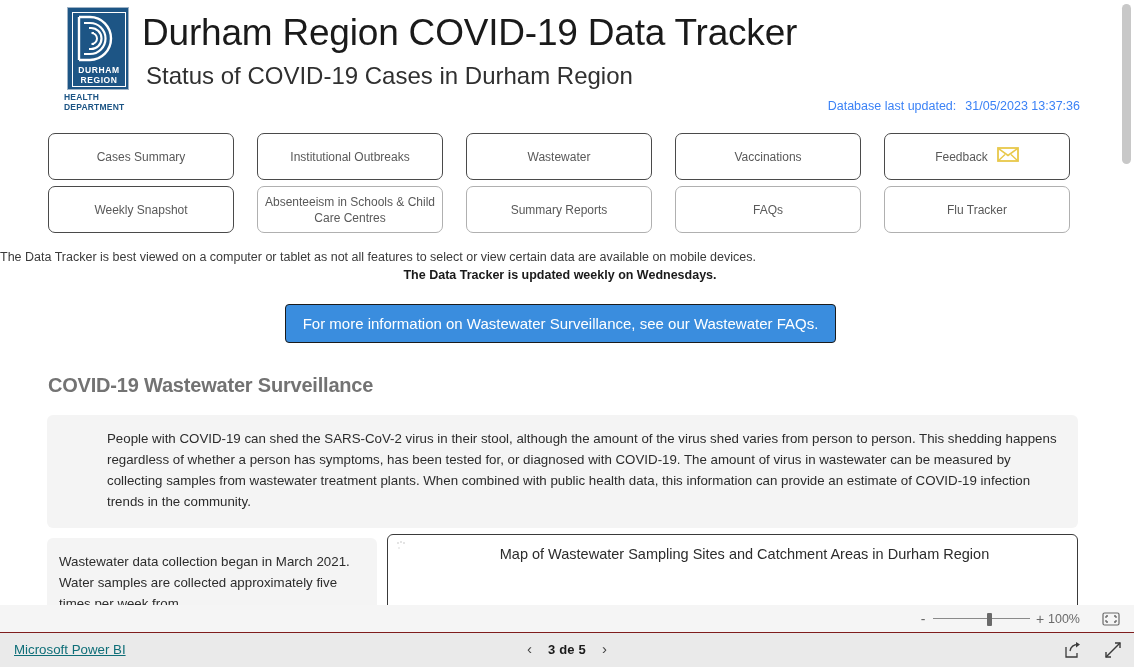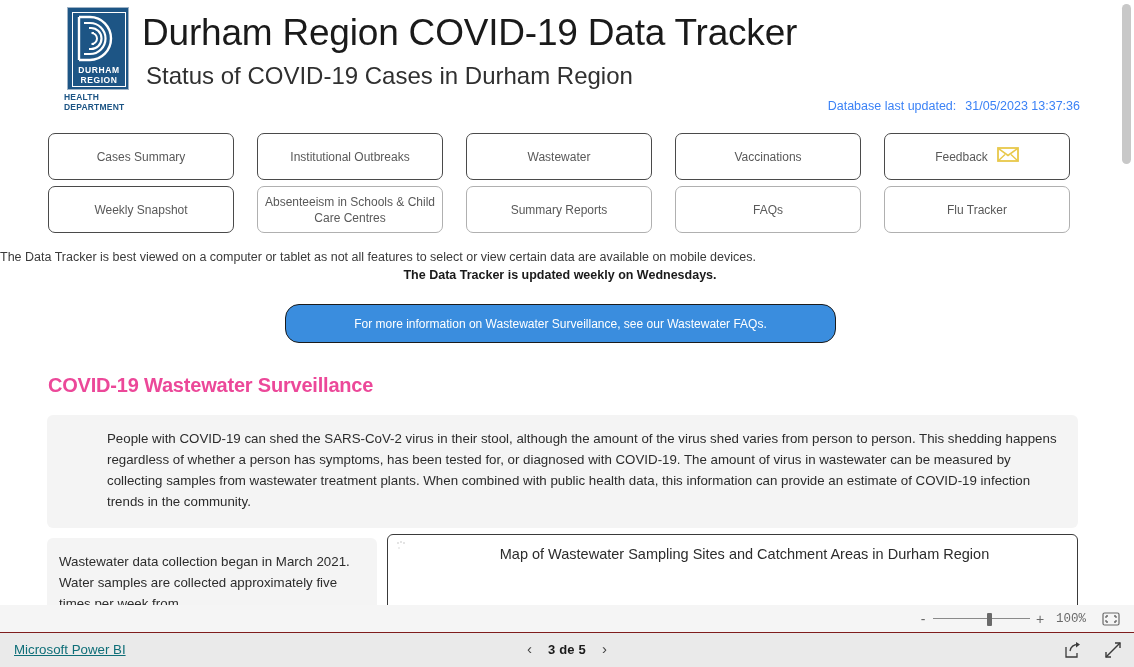--- a/index.html
+++ b/index.html
@@ -152,37 +152,37 @@
     font-weight: bold;
   }
 
   
   .cta-btn {
     position: absolute;
     left: 285px; top: 304px;
     width: 551px; height: 39px;
     background: #3a8dde;
     border: 1.4px solid #1b1b1b;
-    border-radius: 14px;
+    border-radius: 4px;
     color: #ffffff;
-    font-size: 12px;
+    font-size: 15px;
     display: flex;
     align-items: center;
     justify-content: center;
     cursor: pointer;
     user-select: none;
   }
 
   
   .section-head {
     position: absolute;
     left: 48px; top: 374px;
     font-size: 20px;
     font-weight: bold;
-    color: #ec4899;
+    color: #737373;
     letter-spacing: -0.2px;
   }
 
   
   .para-card {
     position: absolute;
     left: 47px; top: 415px;
     width: 1031px; height: 113px;
     background: #f4f4f4;
     border-radius: 6px;
@@ -285,21 +285,21 @@
     height: 1.4px;
     background: #8a8a8a;
   }
   .zoom-handle {
     position: absolute;
     left: 54px; top: 1px;
     width: 5px; height: 13px;
     background: #6a6a6a;
     border-radius: 1px;
   }
-  .zoom-pct { width: 46px; text-align: center; color: #6a6a6a; font-family: Liberation Mono, monospace; }
+  .zoom-pct { width: 46px; text-align: left; color: #6a6a6a; }
   .zoom-fit {
     width: 22px; height: 16px;
     display: flex; align-items: center; justify-content: center;
     cursor: pointer;
     margin-left: 6px;
   }
 
   
   .statusbar {
     position: absolute;

